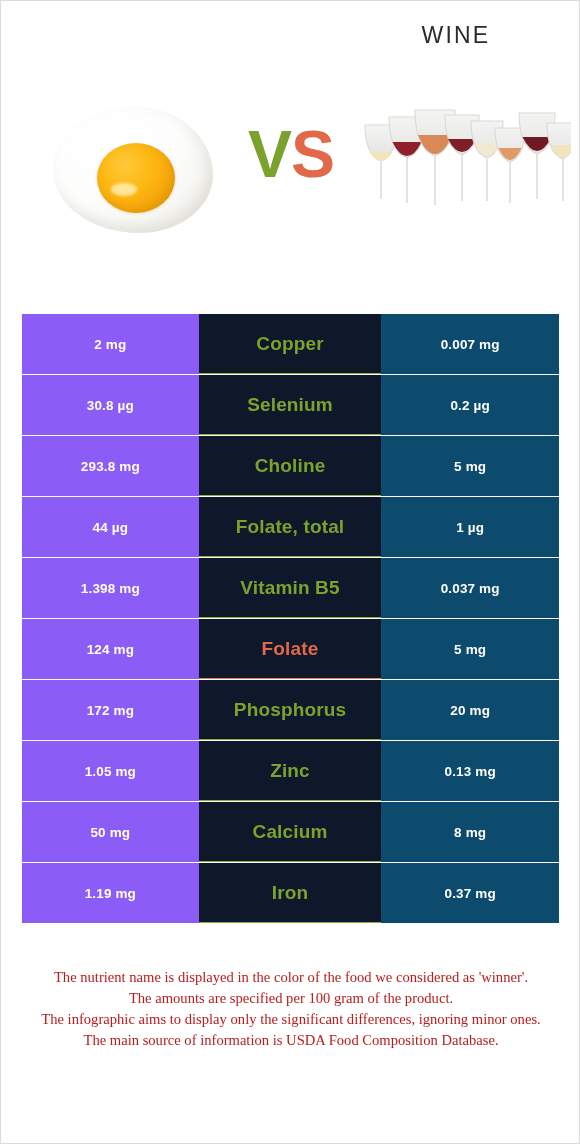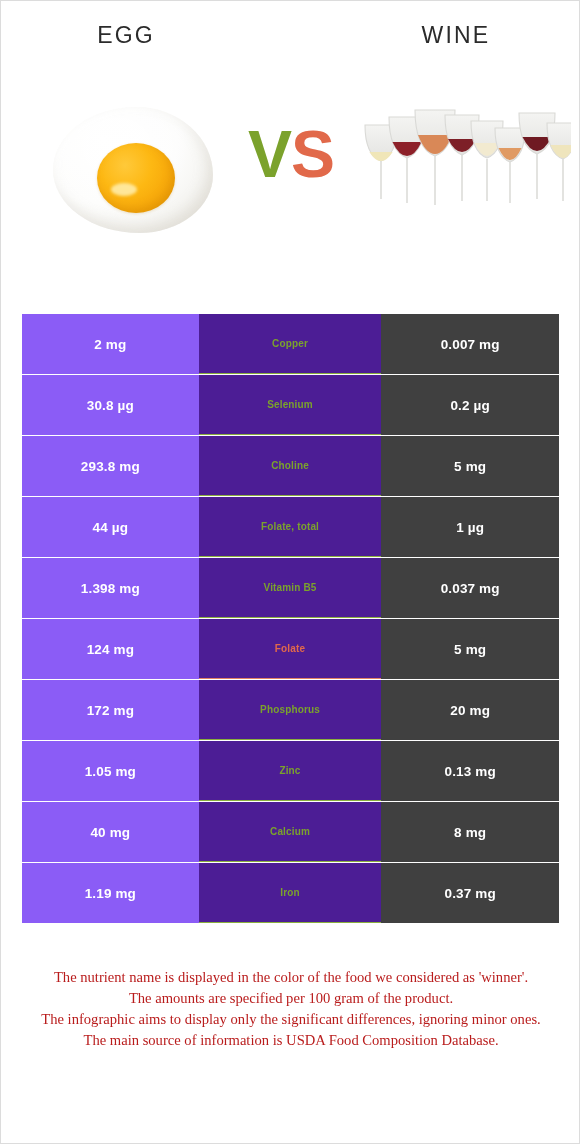--- a/index.html
+++ b/index.html
@@ -168,27 +168,27 @@
     box-sizing: border-box;
     letter-spacing: .15px;
   }
   .cell.left {
     width: 178px;
     background: #8b5cf6;
     color: #ffffff;
   }
   .cell.mid {
     width: 184px;
-    background: #4c1d95;
-    font-size: 10px;
+    background: #0f172a;
+    font-size: 19px;
     font-weight: 600;
   }
   .cell.right {
     width: 179px;
-    background: #404040;
+    background: #0c4a6e;
     color: #ffffff;
   }
   .cell.mid.win-egg  { color: #7ba22c; border-bottom: 1px solid #8aae3e; }
   .cell.mid.win-wine { color: #e1694a; border-bottom: 1px solid #e08063; }
   .row:last-child .cell.mid { border-bottom-width: 1px; }
 
   
   .note {
     position: absolute;
     left: 24px;
@@ -201,21 +201,20 @@
     color: #b91c1c;
   }
   .note p { margin: 0; }
 </style>
 </head>
 <body>
 
 <div class="page">
 
   <div class="titles">
-    <div class="food-title left">EGG</div>
     <div class="food-title right">WINE</div>
   </div>
 
   <div class="hero">
 
     <div class="hero-left">
       <div class="egg-wrap">
         <div class="egg-white"></div>
         <div class="egg-yolk"></div>
       </div>
@@ -318,21 +317,21 @@
       <div class="cell right">20 mg</div>
     </div>
 
     <div class="row">
       <div class="cell left">1.05 mg</div>
       <div class="cell mid win-egg">Zinc</div>
       <div class="cell right">0.13 mg</div>
     </div>
 
     <div class="row">
-      <div class="cell left">40 mg</div>
+      <div class="cell left">50 mg</div>
       <div class="cell mid win-egg">Calcium</div>
       <div class="cell right">8 mg</div>
     </div>
 
     <div class="row">
       <div class="cell left">1.19 mg</div>
       <div class="cell mid win-egg">Iron</div>
       <div class="cell right">0.37 mg</div>
     </div>
 

